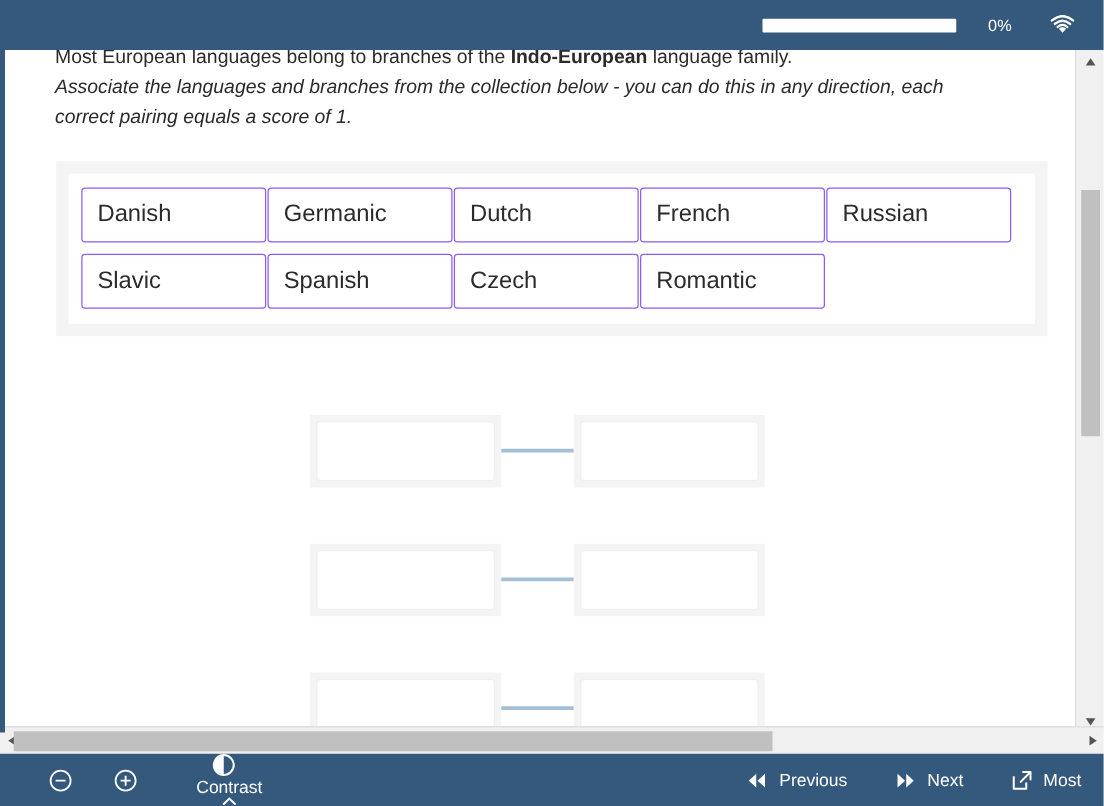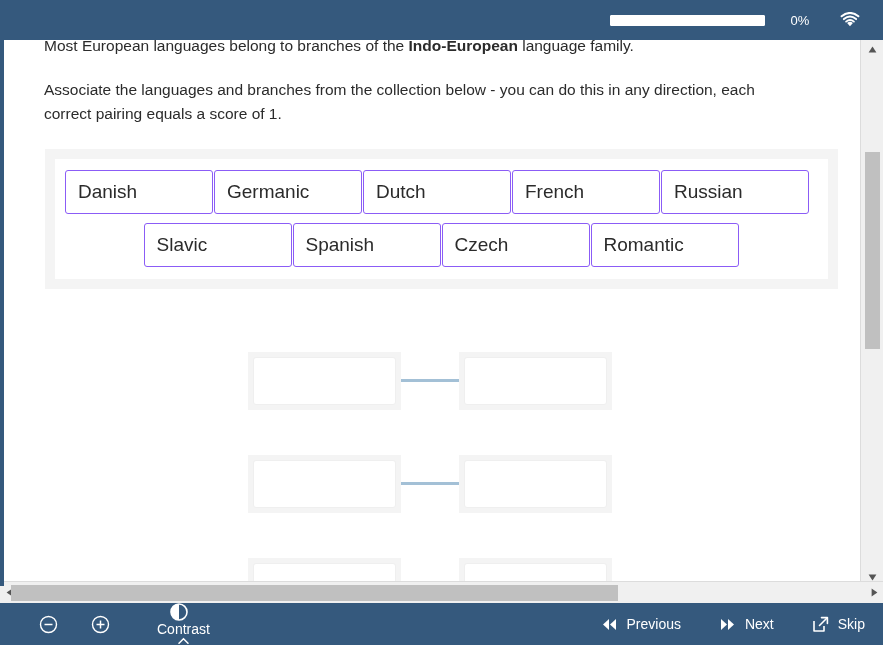--- a/index.html
+++ b/index.html
@@ -78,39 +78,39 @@
     margin-top: -12px;
   }
 
   .para {
     color: #2b2b2b;
     font-size: 15.5px;
     line-height: 1.55;
     padding: 0 18px 0 40px;
   }
   .para-1 { padding-top: 6px; }
-  .para-2 { margin-top: 20px; max-width: 812px; }
+  .para-2 { max-width: 812px; font-style: italic; }
 
   .bold-term { font-weight: bold; text-align: center; }
 
   
   .collection-panel {
     margin: 23px 18px 0 41px;
     background: #f4f4f4;
     padding: 10px;
   }
   .collection-inner {
     background: #ffffff;
     padding: 11px 10px 12px 10px;
   }
   .chip-row {
     display: flex;
     gap: 0;
   }
-  .chip-row + .chip-row { margin-top: 9px; justify-content: center; }
+  .chip-row + .chip-row { margin-top: 9px; }
   .chip {
     width: 148px;
     height: 44px;
     margin-right: 1px;
     border: 1px solid #8b5cf6;
     border-radius: 3px;
     background: #ffffff;
     display: flex;
     align-items: center;
     padding-left: 12px;
@@ -427,19 +427,19 @@
       </div>
 
       <div class="bb-btn bb-nav">
         <span>
           <svg width="17" height="17" viewBox="0 0 17 17">
             <path d="M2 5 L2 15 L12 15 L12 10" stroke="#ffffff" stroke-width="1.6" fill="none" stroke-linejoin="round"></path>
             <path d="M7.5 9.5 L15 2" stroke="#ffffff" stroke-width="1.6" fill="none" stroke-linecap="round"></path>
             <path d="M9.5 1.6 L15.4 1.6 L15.4 7.5" stroke="#ffffff" stroke-width="1.6" fill="none" stroke-linejoin="round" stroke-linecap="round"></path>
           </svg>
         </span>
-        <span class="lbl">Skip</span>
+        <span class="lbl">Most</span>
       </div>
 
     </div>
   </div>
 
 </div>
 
 </body></html>

